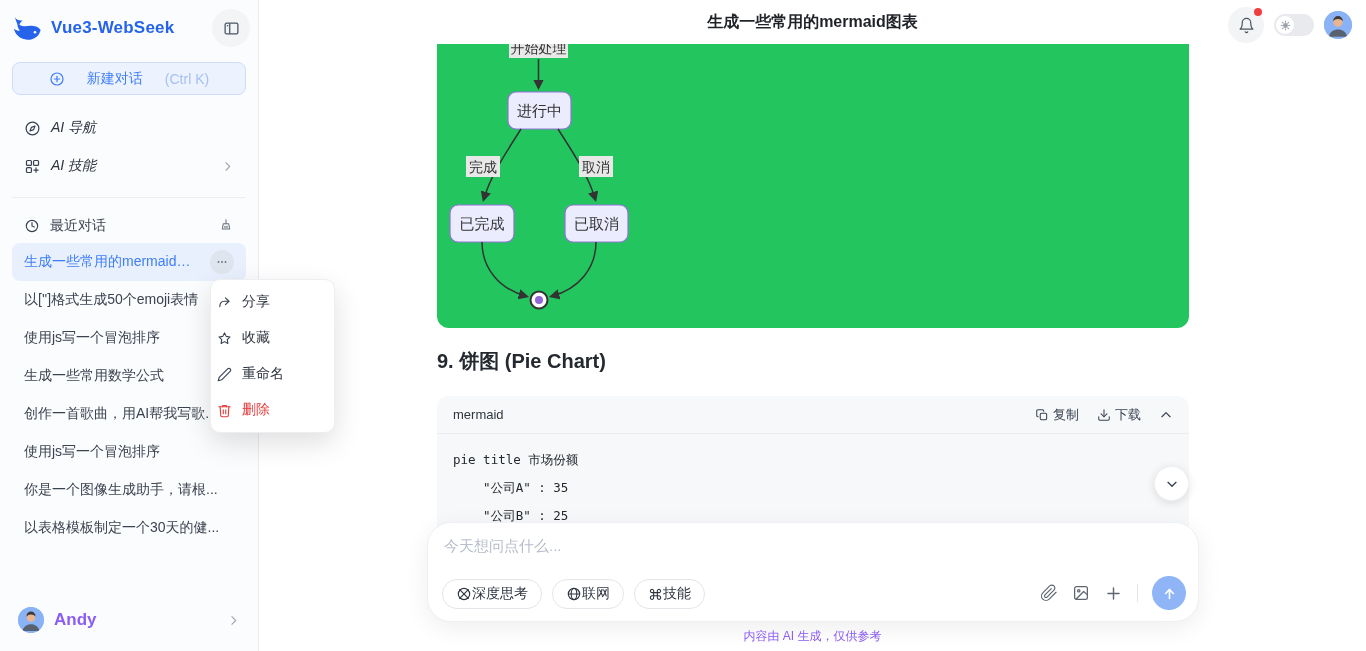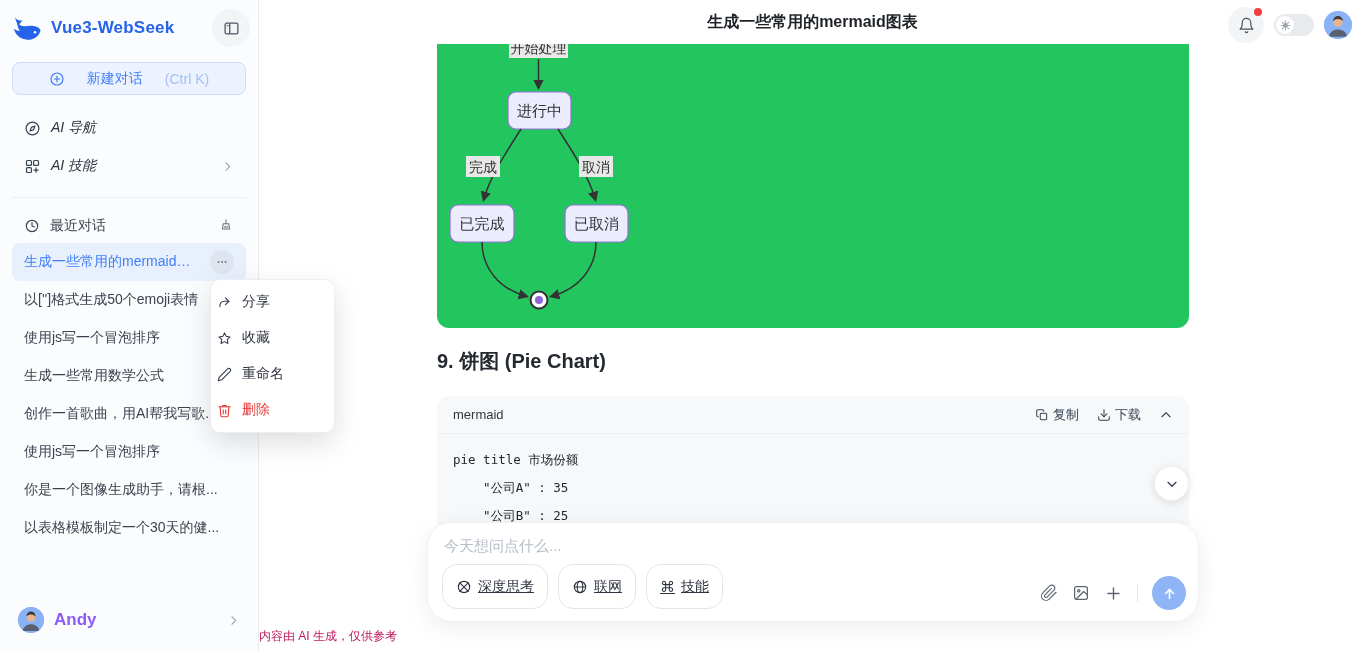--- a/index.html
+++ b/index.html
@@ -59,28 +59,28 @@
   .cb-btn { background:none; border:none; color:#374151; font-size:13px; display:flex; align-items:center; gap:4px; cursor:pointer; font-family:inherit; }
   .cb-code { padding:12px 16px 0; font-family:"DejaVu Sans Mono","Liberation Mono",monospace; font-size:12.5px; color:#24292f; }
   .cb-code div { height:28px; line-height:28px; white-space:pre; }
 
   .scroll-down { position:absolute; left:895px; top:466px; width:35px; height:35px; border-radius:50%; background:#fff; border:1px solid #f0f1f3; box-shadow:0 2px 10px rgba(0,0,0,.12); color:#374151; display:flex; align-items:center; justify-content:center; z-index:8; cursor:pointer; }
 
   .composer { position:absolute; left:168px; top:522px; width:772px; height:100px; background:#fff; border:1px solid #eef0f3; border-radius:24px; box-shadow:0 6px 24px rgba(0,0,0,.07); z-index:9; }
   .composer textarea { position:absolute; left:16px; top:14px; right:140px; height:30px; border:none; outline:none; resize:none; font-family:inherit; font-size:15px; color:#be185d; background:transparent; }
   .composer textarea::placeholder { color:#b7bdc9; }
   .tool-row { position:absolute; left:14px; bottom:12px; display:flex; gap:10px; }
-  .pill { height:45px; border-radius:15px; border:1px solid #e2e5ea; background:#fff; display:flex; align-items:center; gap:6px; padding:0 13px; font-size:14px; color:#2f3540; cursor:pointer; font-family:inherit;text-decoration:underline; }
+  .pill { height:30px; border-radius:15px; border:1px solid #e2e5ea; background:#fff; display:flex; align-items:center; gap:0; padding:0 13px; font-size:14px; color:#2f3540; cursor:pointer; font-family:inherit; }
   .pill .icon { display:flex; color:#2f3540; }
   .cmd-glyph { font-size:15px; line-height:1; }
   .right-tools { position:absolute; right:12px; bottom:11px; display:flex; align-items:center; gap:14px; color:#5f6670; }
   .vdiv { width:1px; height:18px; background:#e3e6ea; }
   .send-btn { width:34px; height:34px; border-radius:50%; background:#8fb5f7; border:none; color:#fff; display:flex; align-items:center; justify-content:center; cursor:pointer; }
 
-  .footnote { position:absolute; left:0; right:0; top:628px; font-size:12px; color:#be185d; z-index:10; }
+  .footnote { position:absolute; left:0; right:0; top:628px; text-align:center; font-size:12px; color:#8b5cf6; z-index:10; }
 
   svg { display:block; }
   .diagram-svg text { font-family:"Liberation Sans","DejaVu Sans",sans-serif; }
 </style>
 </head>
 <body>
 
 <div class="app">
 
   <aside class="sidebar">

